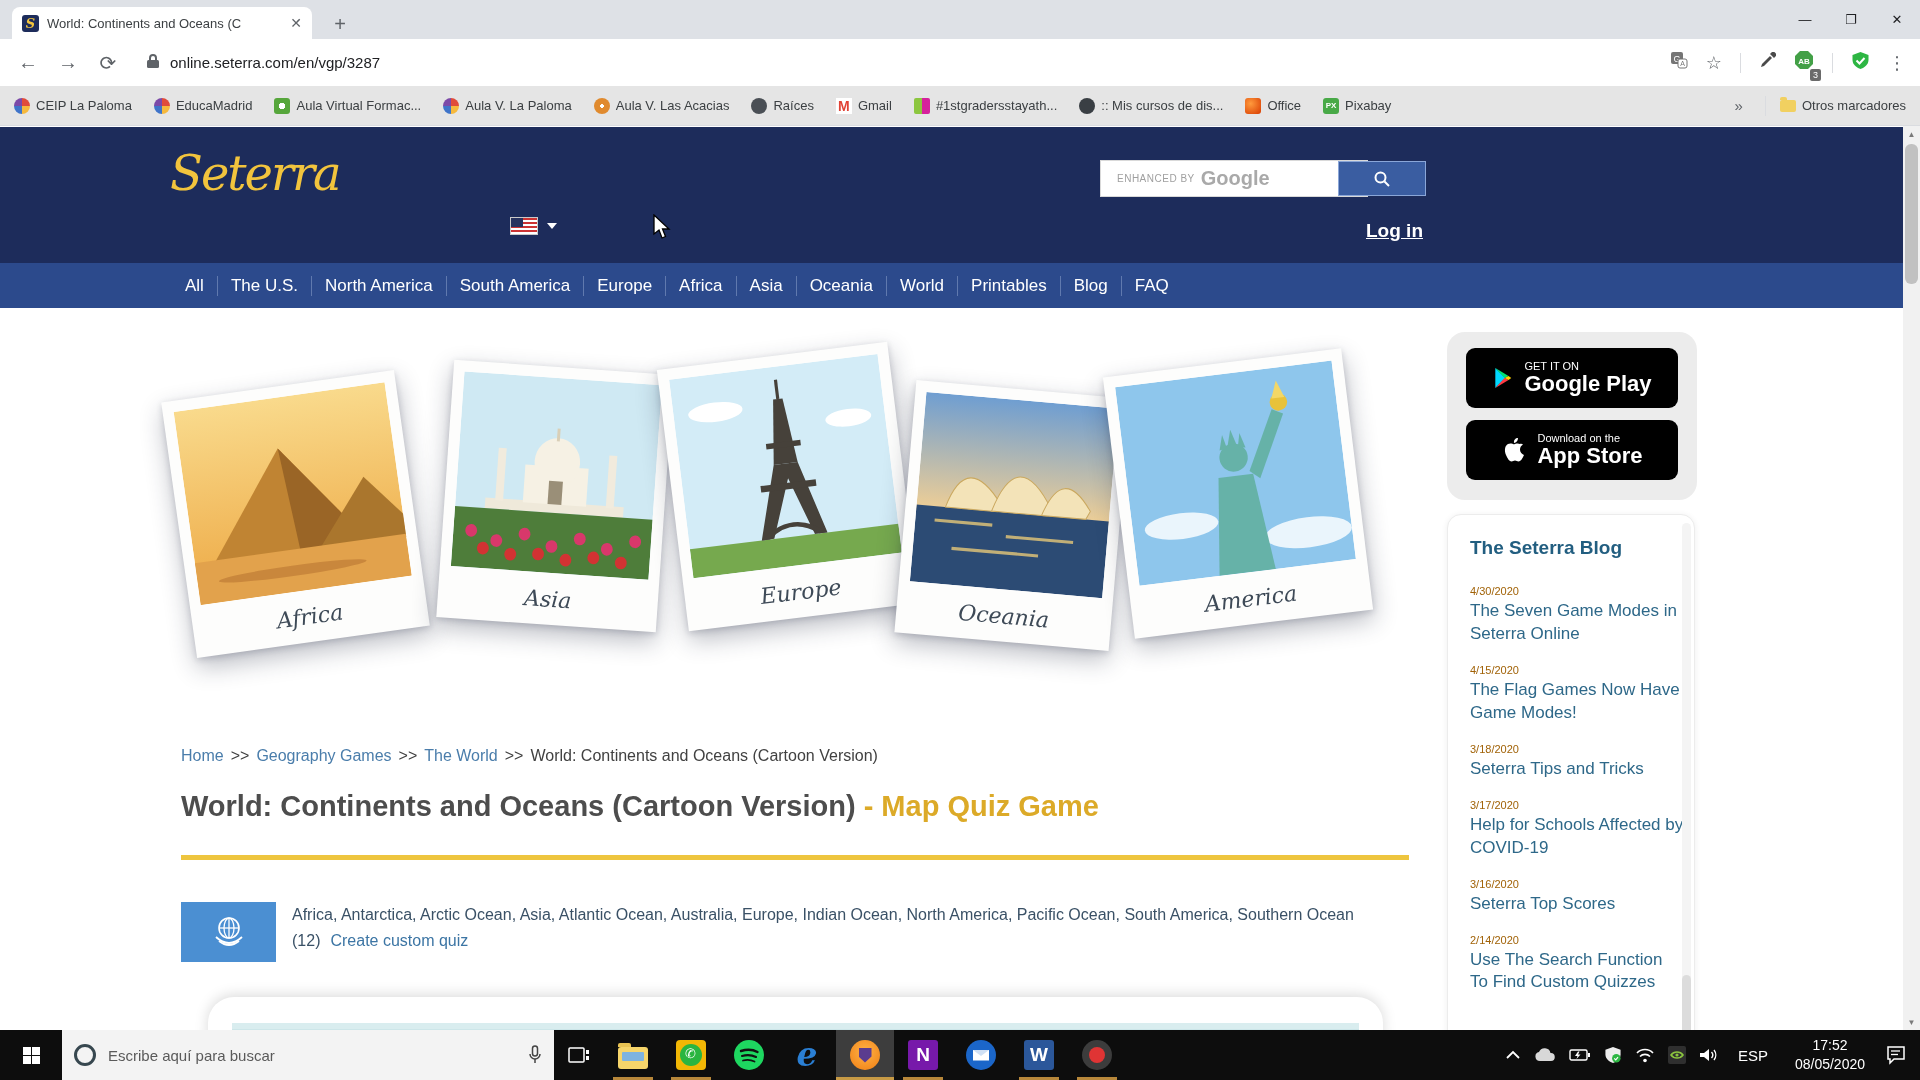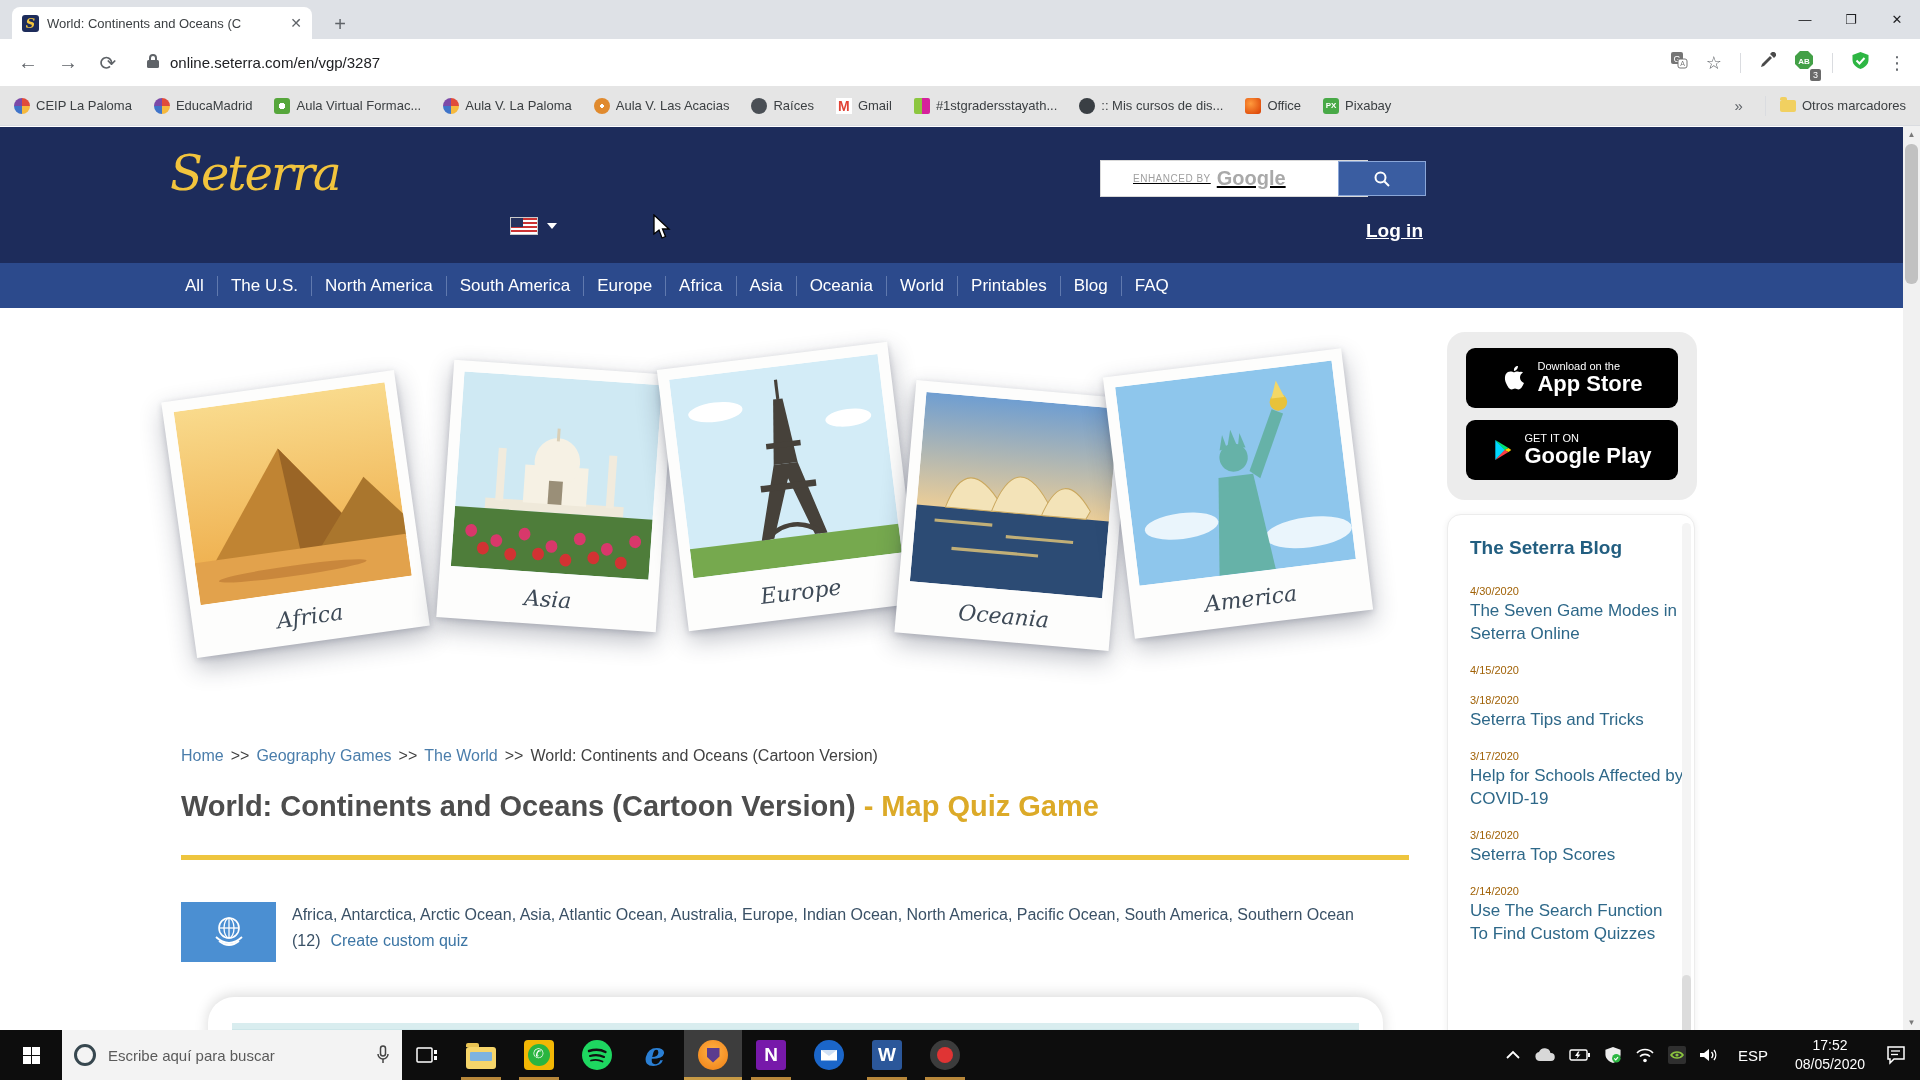--- a/index.html
+++ b/index.html
@@ -56,21 +56,21 @@
   .site-header { position:absolute; left:0; top:0; width:100%; height:136px; background:#1d2c5b; }
   .logo { position:absolute; left:170px; top:18px; font-family:"DejaVu Serif",serif; font-style:italic;
          font-weight:normal; font-size:48px; color:#f2c43d; letter-spacing:-2px; }
   .flag-box { position:absolute; left:510px; top:90px; display:flex; align-items:center; gap:9px; }
   .usflag { width:28px; height:18px; border:1px solid #c9c9c9;
          background:repeating-linear-gradient(180deg,#c33 0 2px,#fff 2px 4px); position:relative; }
   .usflag::before { content:""; position:absolute; left:0; top:0; width:12px; height:9px; background:#27325e; }
   .flag-caret { width:0; height:0; border-left:5px solid transparent; border-right:5px solid transparent;
          border-top:6px solid #fff; }
   .gsearch { position:absolute; left:1100px; top:33px; width:268px; height:37px; background:#fff;
-         border:1px solid #d9d9d9; display:flex; align-items:center; padding-left:32px; gap:6px;text-decoration:underline; }
+         border:1px solid #d9d9d9; display:flex; align-items:center; padding-left:16px; gap:6px; }
   .gs-enh { font-size:10px; letter-spacing:.5px; color:#9f9f9f; }
   .gs-google { font-size:20px; color:#a9a9a9; font-weight:bold; }
   .gsearch-btn { position:absolute; left:1338px; top:34px; width:88px; height:35px; background:#3a5da1;
          border:1px solid #8aa6d8; display:flex; align-items:center; justify-content:center; }
   .login { position:absolute; left:1366px; top:93px; color:#fff; font-size:19px; font-weight:bold;
          text-decoration:underline; }
   .site-nav { position:absolute; left:0; top:136px; width:100%; height:45px; background:#2c4a8c;
          display:flex; align-items:center; padding-left:185px; }
   .site-nav a { color:#fff; font-size:17px; padding:0 13px; border-right:1px solid #6079ae; white-space:nowrap; }
   .site-nav a:first-child { padding-left:0; }
@@ -122,21 +122,21 @@
   .sb-arrow { position:absolute; left:0; width:17px; height:16px; color:#7a7a7a; font-size:8px;
          display:flex; align-items:center; justify-content:center; }
   .sb-thumb { position:absolute; left:2px; top:18px; width:13px; height:140px; background:#c1c1c1; border-radius:6px; }
 
   
   .taskbar { position:absolute; left:0; top:1030px; width:1920px; height:50px; background:#0d0d0d; z-index:50;
          display:flex; align-items:stretch; }
   .start { width:62px; display:flex; align-items:center; justify-content:center; }
   .winlogo { width:17px; height:17px; display:grid; grid-template-columns:8px 8px; grid-template-rows:8px 8px; gap:1px; }
   .winlogo span { background:#fff; }
-  .tb-search { width:340px; background:#f3f3f3; display:flex; align-items:center; padding:0 12px; gap:12px; }
+  .tb-search { width:492px; background:#f3f3f3; display:flex; align-items:center; padding:0 12px; gap:12px; }
   .cortana-ring { width:22px; height:22px; border:3px solid #37474f; border-radius:50%; }
   .tb-search-text { font-size:15px; color:#5a5a5a; flex:1; }
   .taskview { width:50px; display:flex; align-items:center; justify-content:center; }
   .app-slot { width:58px; display:flex; align-items:center; justify-content:center; position:relative; }
   .app-slot.running::after { content:""; position:absolute; left:9px; right:9px; bottom:0; height:3px; background:#b7873a; }
   .app-slot.active { background:#3d3d3d; }
   .app-slot.active::after { left:0; right:0; background:#c79a45; }
   .ai { width:30px; height:30px; position:relative; }
   .ai-folder { background:#f6d56a; border-radius:3px; position:relative; width:30px; height:22px; margin-top:6px; }
   .ai-folder::before { content:""; position:absolute; top:-4px; left:0; width:13px; height:4px; background:#e9c353; border-radius:2px 2px 0 0; }
@@ -457,51 +457,52 @@
         <span>Africa, Antarctica, Arctic Ocean, Asia, Atlantic Ocean, Australia, Europe, Indian Ocean, North America, Pacific Ocean, South America, Southern Ocean (12)</span><a class="cq">Create custom quiz</a>
       </div>
     </div>
 
     <div class="bottom-card">
       <div class="bottom-teal"></div>
     </div>
 
     <div class="badge-card">
       <div class="store-badge">
-        <svg width="26" height="30" viewBox="0 0 26 30">
-            <path d="M13 8c2-0.5 4-2 4-5-2.5 0-4.5 2-4 5z" fill="#fff"></path>
-            <path d="M19 9c-2-1-4.5-0.5-6 0.5C11.5 8.5 9 8 7 9c-3 1.5-4 6-2 11 1.5 3.8 3.5 6.5 5.5 6.5 1.5 0 2-1 3.5-1s2 1 3.5 1c2 0 4-2.7 5.5-6.5-2.5-1-4-3-4-5.5 0-2.3 1.2-4 3-5-1-0.8-2-1.2-3-0.5z" fill="#fff"></path>
-          </svg>
-        <div>
-            <div class="sb-l1">Download on the</div>
-             <div class="sb-l2">App Store</div>
-          </div>
-      </div>
-      <div class="store-badge">
         <svg width="22" height="24" viewBox="0 0 20 20">
             <polygon points="3,1 12.2,10 3,19" fill="#00d7fe"></polygon>
             <polygon points="3,1 15,8.2 11.5,10" fill="#00e274"></polygon>
             <polygon points="3,19 15,11.8 11.5,10" fill="#ff3a44"></polygon>
             <polygon points="15,8.2 17.5,10 15,11.8 11.5,10" fill="#ffd400"></polygon>
           </svg>
         <div>
             <div class="sb-l1">GET IT ON</div>
              <div class="sb-l2">Google Play</div>
           </div>
       </div>
+      <div class="store-badge">
+        <svg width="26" height="30" viewBox="0 0 26 30">
+            <path d="M13 8c2-0.5 4-2 4-5-2.5 0-4.5 2-4 5z" fill="#fff"></path>
+            <path d="M19 9c-2-1-4.5-0.5-6 0.5C11.5 8.5 9 8 7 9c-3 1.5-4 6-2 11 1.5 3.8 3.5 6.5 5.5 6.5 1.5 0 2-1 3.5-1s2 1 3.5 1c2 0 4-2.7 5.5-6.5-2.5-1-4-3-4-5.5 0-2.3 1.2-4 3-5-1-0.8-2-1.2-3-0.5z" fill="#fff"></path>
+          </svg>
+        <div>
+            <div class="sb-l1">Download on the</div>
+             <div class="sb-l2">App Store</div>
+          </div>
+      </div>
     </div>
 
     <div class="blog-card">
       <div class="blog-title">The Seterra Blog</div>
       <div class="post">
         <div class="post-date">4/30/2020</div>
         <a class="post-title">The Seven Game Modes in Seterra Online</a>
       </div>
       <div class="post">
         <div class="post-date">4/15/2020</div>
+        <a class="post-title">The Flag Games Now Have Game Modes!</a>
       </div>
       <div class="post">
         <div class="post-date">3/18/2020</div>
         <a class="post-title">Seterra Tips and Tricks</a>
       </div>
       <div class="post">
         <div class="post-date">3/17/2020</div>
         <a class="post-title">Help for Schools Affected by COVID-19</a>
       </div>
       <div class="post">

